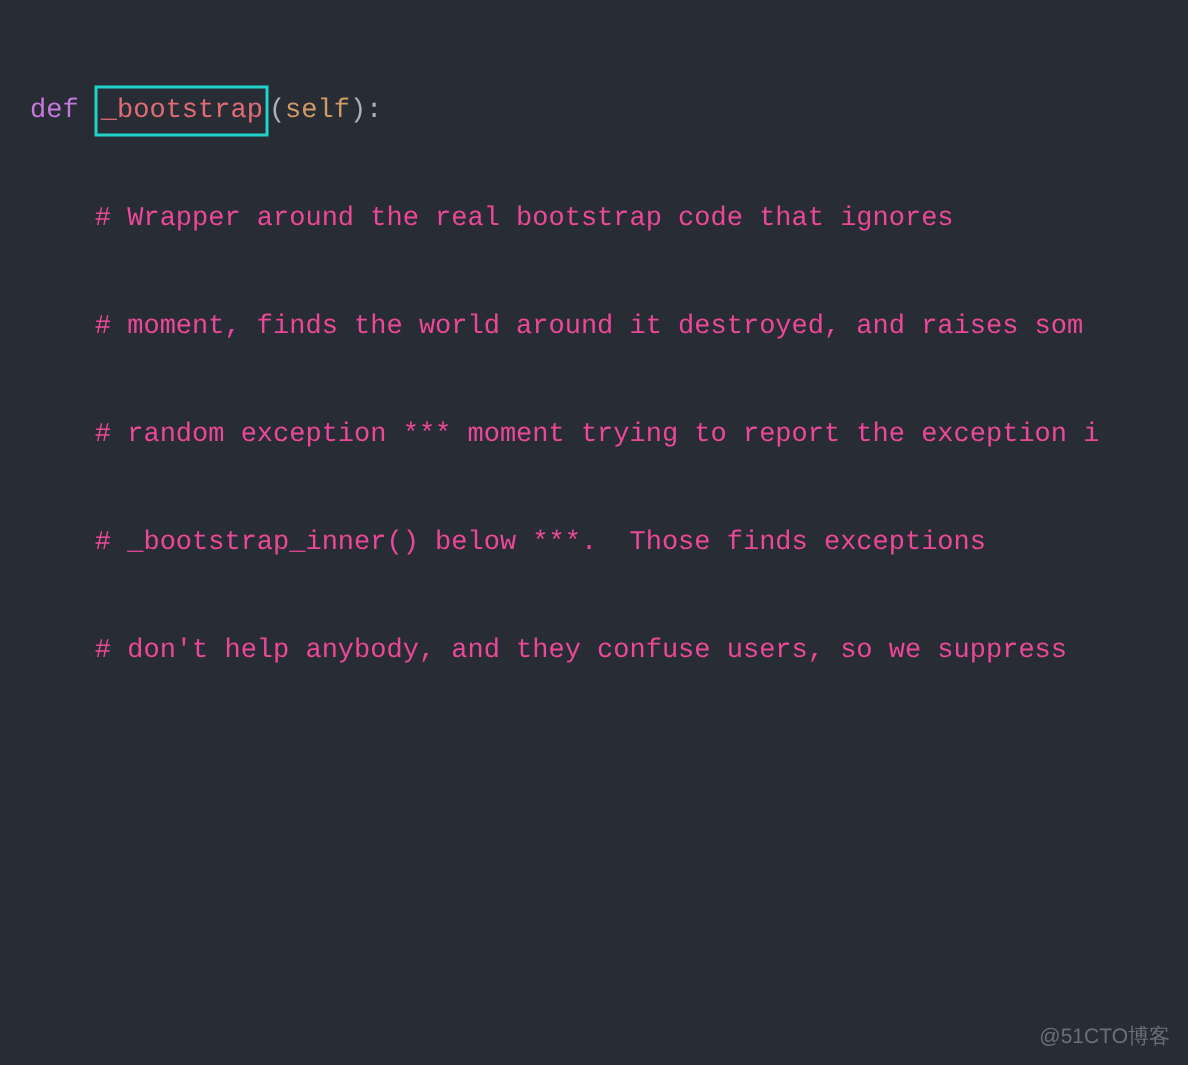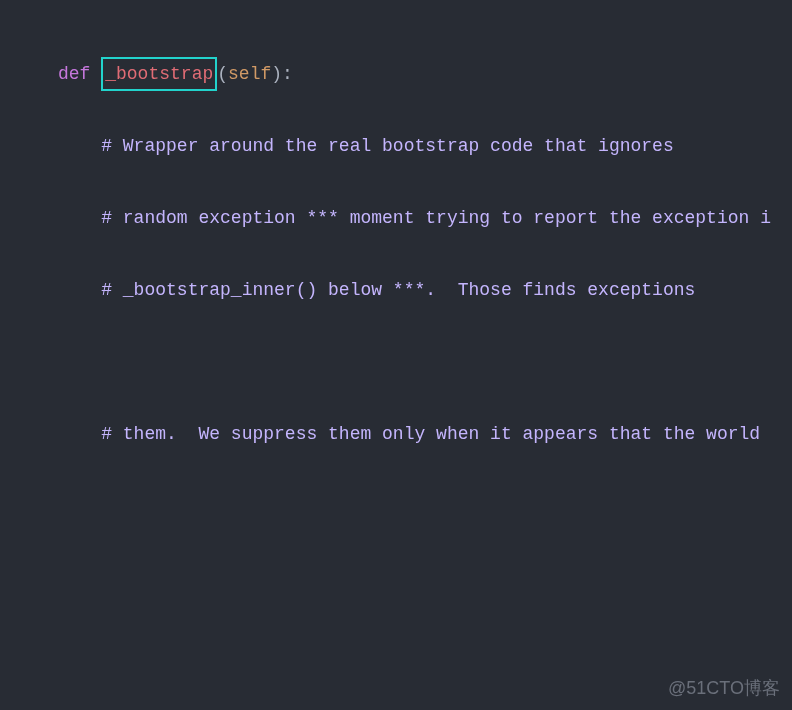--- a/index.html
+++ b/index.html
@@ -14,53 +14,52 @@
   }
   .editor {
     padding: 20px 10px 10px 20px;
     line-height: 36px;
     white-space: pre;
     position: relative;
   }
   .line {
     display: block;
     height: 36px;
-    margin-left: 38px;
   }
   .kw   { color: #c678dd; }       
   .fn   { color: #e06c75; } 
   .param { color: #d19a66; } 
   .punct { color: #abb2bf; }      
-  .cmt  { color: #c4b5fd; font-style: normal; }
+  .cmt  { color: #ec4899; font-style: normal; }
   .highlight-box1 {
     border: 2px solid #22d3cc;
     padding: 0 2px;
     display: inline-block;
     box-sizing: border-box;
     line-height: 30px;
   }
   .watermark {
     position: absolute;
     bottom: 10px;
     right: 12px;
     color: #6a6f7a;
-    font-size: 18px;
+    font-size: 14px;
     font-family: sans-serif;
   }
 </style>
 </head>
 <body>
 
 <div class="editor">
 <span class="line"><span class="kw">def</span><span class="punct"> </span><span class="highlight-box1"><span class="fn">_bootstrap</span></span><span class="punct">(</span><span class="param">self</span><span class="punct">):</span></span>
 <span class="line"><span class="punct">    </span><span class="cmt"># Wrapper around the real bootstrap code that ignores</span></span>
+<span class="line"><span class="punct">    </span><span class="cmt"># moment, finds the world around it destroyed, and raises som</span></span>
 <span class="line"><span class="punct">    </span><span class="cmt"># random exception *** moment trying to report the exception i</span></span>
 <span class="line"><span class="punct">    </span><span class="cmt"># _bootstrap_inner() below ***.  Those finds exceptions</span></span>
-<span class="line"><span class="punct">    </span></span>
-<span class="line"><span class="punct">    </span><span class="cmt"># them.  We suppress them only when it appears that the world</span></span>
+<span class="line"><span class="punct">    </span><span class="cmt"># don't help anybody, and they confuse users, so we suppress</span></span>
 <span class="line"></span>
 
 
 
 
 
 
 
 
 

